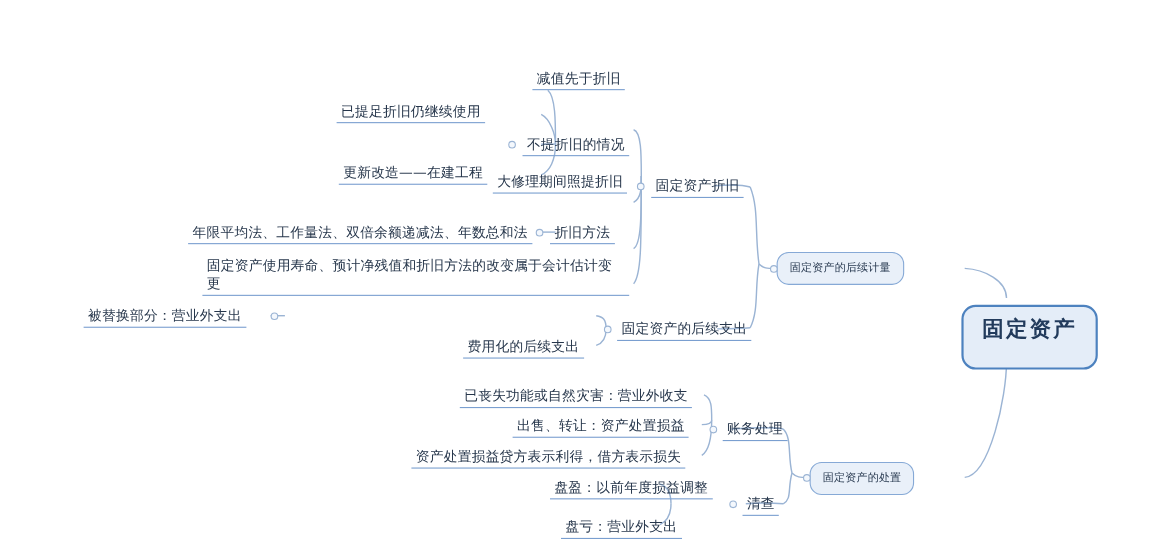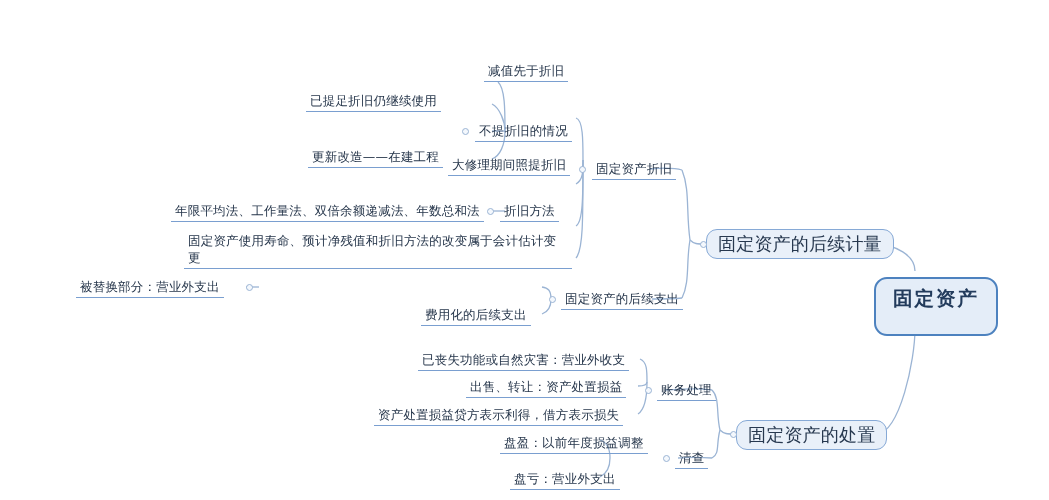--- a/index.html
+++ b/index.html
@@ -61,21 +61,21 @@
     border-radius: 13px;
     background: #e4edf8;
     font-size: 19.5px;
     font-weight: bold;
     line-height: 26px;
     padding: 7px 17px 22px 17px;
     color: #223b5c;
     letter-spacing: 2px;
   }
   .boxed.lvl2 {
-    font-size: 18px;
+    font-size: 10px;
     line-height: 19px;
     padding: 4px 11px 5px 11px;
     border-radius: 11px;
   }
   
   .bullet {
     position: absolute;
     width: 7px;
     height: 7px;
     box-sizing: border-box;

